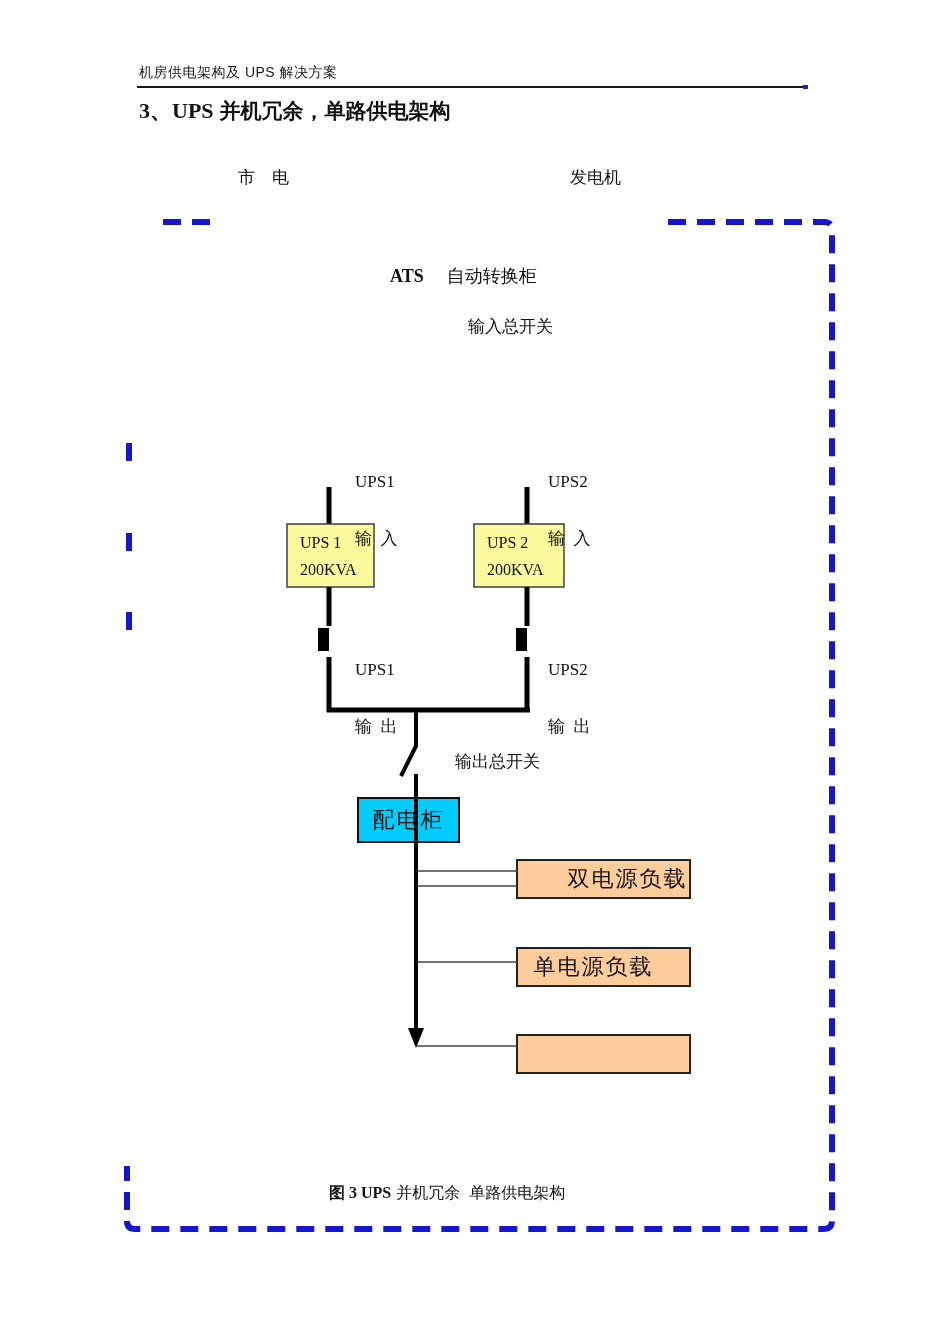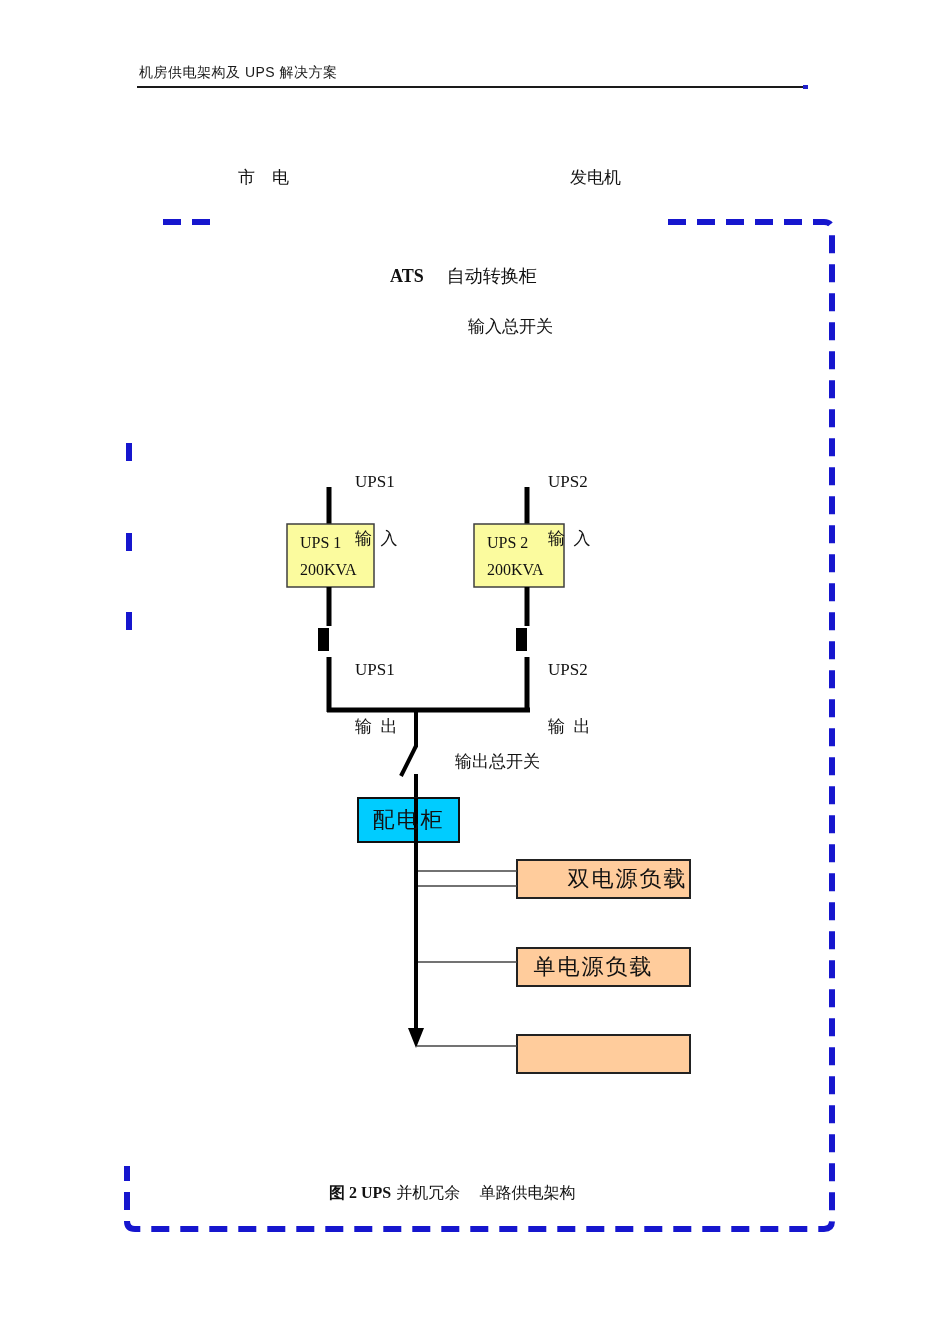--- a/index.html
+++ b/index.html
@@ -30,32 +30,35 @@
   .ups-box-text { position:absolute; font-family:"Liberation Serif","DejaVu Serif",serif;
                   font-size:16px; color:#111; line-height:27px; white-space:nowrap; }
 
   .center-label { position:absolute; display:flex; align-items:center; justify-content:center;
                   font-family:"Liberation Serif","DejaVu Serif",serif; font-size:22px;
                   color:#111; letter-spacing:2px; }
 
   
   #figure-caption { position:absolute; left:313px; top:1165px; white-space:pre; font-size:16px; }
   #figure-caption .bold { font-weight:bold; font-family:"Liberation Serif","DejaVu Serif",serif; margin-right:5px; }
-  #figure-caption .rest { font-family:Liberation Mono, monospace; }
+  #figure-caption .rest { font-family:Liberation Sans, sans-serif; }
 </style>
 </head>
 <body>
 
 <div id="page">
 
   <div id="header-text">机房供电架构及 UPS 解决方案</div>
   <div id="header-rule">
     <span class="tick"></span>
   </div>
 
+  <div id="page-title">
+    <span class="num">3、UPS</span><span class="txt">并机冗余，单路供电架构</span>
+  </div>
 
   <svg id="diagram-svg" viewBox="0 0 950 1344" xmlns="http://www.w3.org/2000/svg">
 
     <path d="M163 222 H212" stroke="#1616CE" stroke-width="6" fill="none" stroke-dasharray="18 11"></path>
     <path d="M668 222 H824 Q832 222 832 230 V1221 Q832 1229 824 1229 H135 Q127 1229 127 1221 V1166" stroke="#1616CE" stroke-width="6" fill="none" stroke-dasharray="18 11"></path>
     <path d="M129 443 V461 M129 533 V551 M129 612 V630" stroke="#1616CE" stroke-width="6" fill="none"></path>
 
     <path d="M329 487 V524 M527 487 V524" stroke="#000" stroke-width="5"></path>
 
     <rect x="287" y="524" width="87" height="63" fill="#FBFB9E" stroke="#3f3f3f" stroke-width="1.5"></rect>
@@ -124,16 +127,16 @@
   </div>
 
   <div class="lbl" style="left:455px; top:752px;">输出总开关</div>
 
   <div class="center-label" style="left:358px; top:798px; width:101px; height:44px;">配电柜</div>
 
   <div class="center-label" style="left:517px; top:860px; width:173px; height:38px;padding-left:48px;">双电源负载</div>
   <div class="center-label" style="left:517px; top:948px; width:153px; height:38px;">单电源负载</div>
 
   <div id="figure-caption">
-    <span class="bold">图 2 UPS</span><span class="rest">并机冗余  单路供电架构</span>
+    <span class="bold">图 3 UPS</span><span class="rest">并机冗余  单路供电架构</span>
   </div>
 
 </div>
 
 </body></html>

